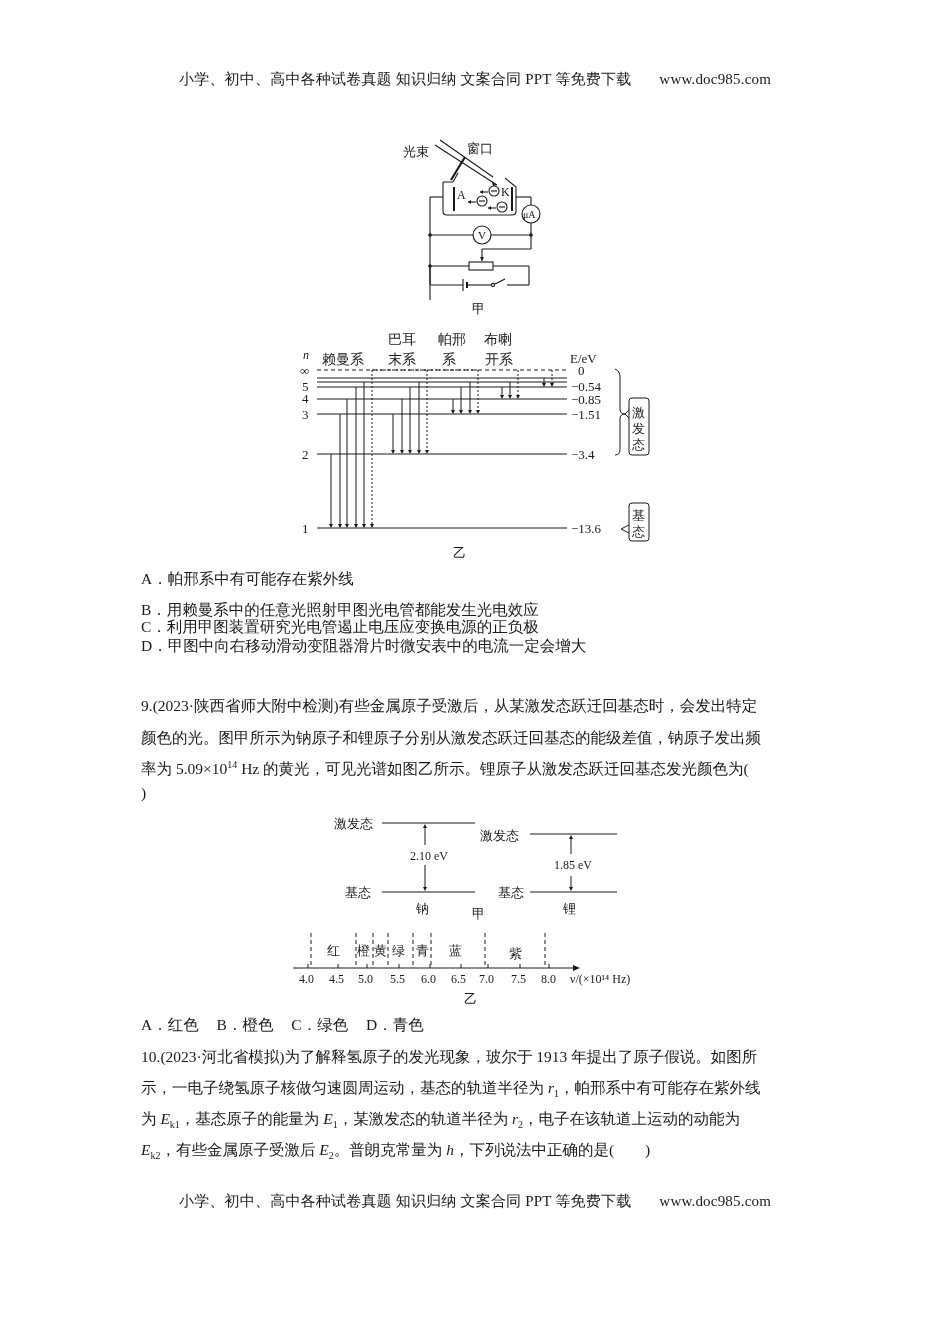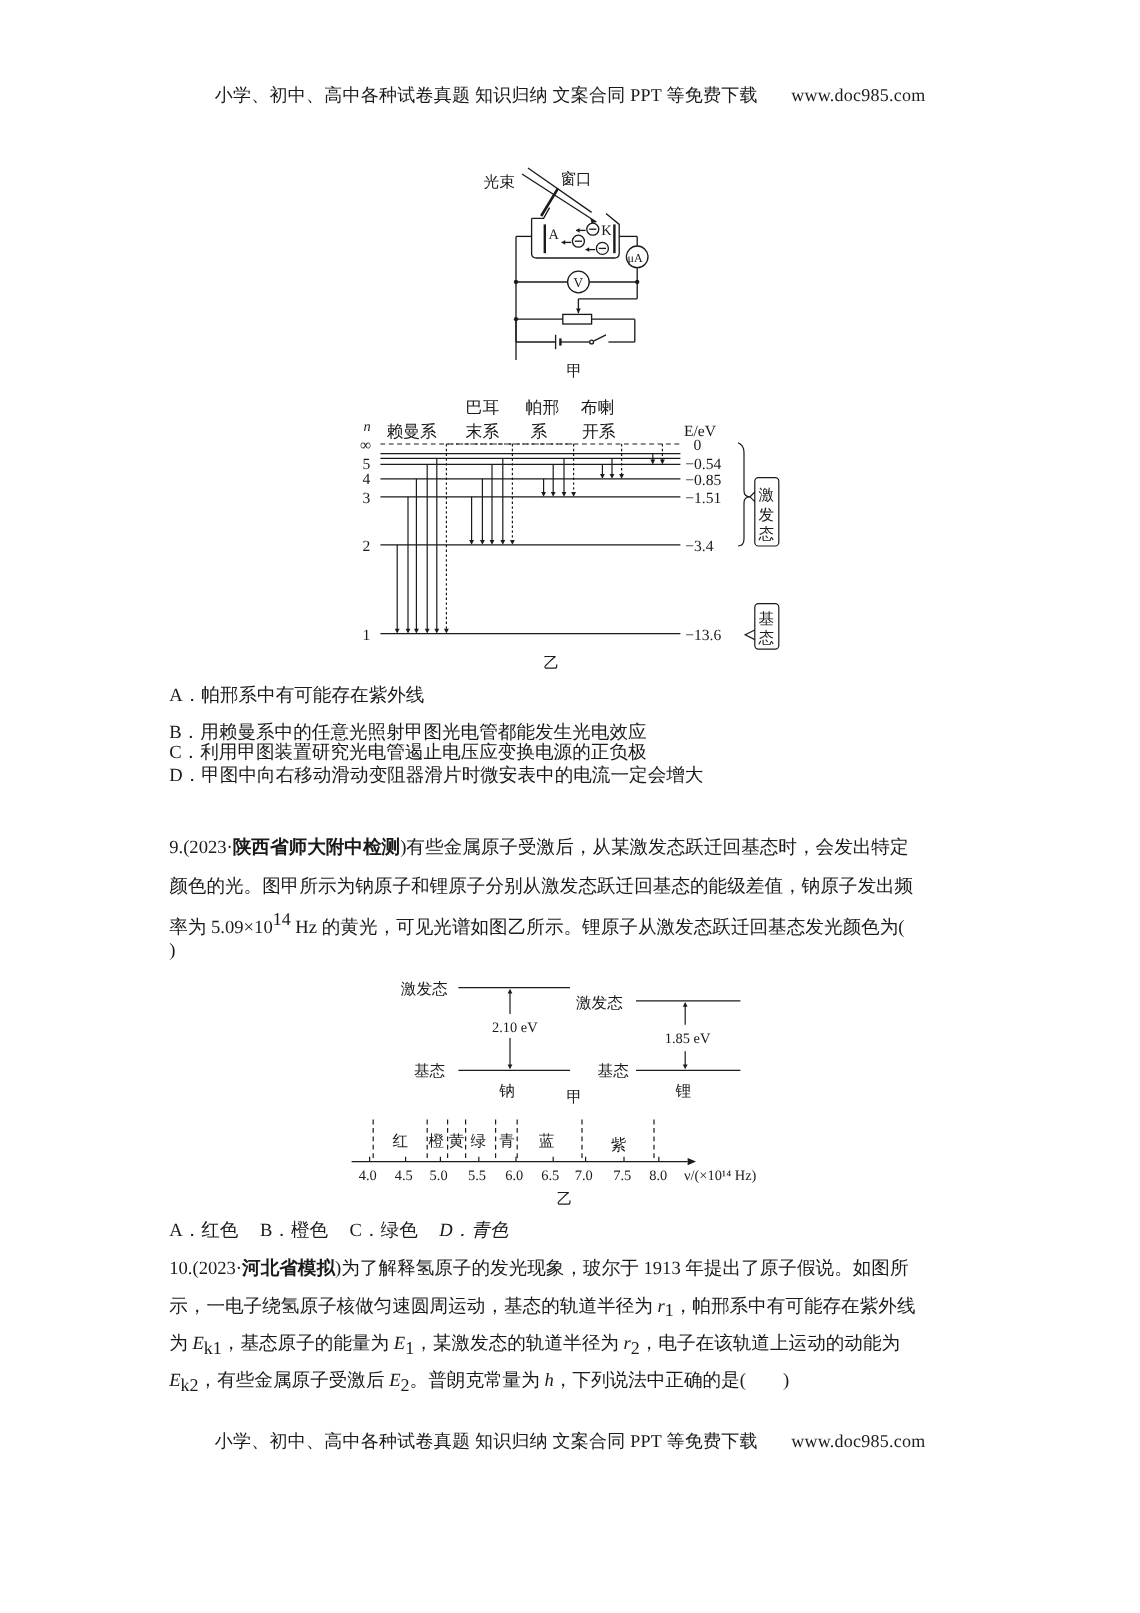--- a/index.html
+++ b/index.html
@@ -1,23 +1,23 @@
 <!DOCTYPE html>
 <html><head>
 <meta charset="utf-8">
 <style>
   html, body { margin: 0; padding: 0; background: #ffffff; }
   body { width: 950px; height: 1344px; position: relative; overflow: hidden;
          font-family: "Liberation Serif", "DejaVu Serif", serif; color: #1a1a1a; }
   .abs { position: absolute; }
   .hdr { font-size: 15px; white-space: nowrap; letter-spacing: 0.2px; margin-left: 16px; }
   .line { font-size: 15.5px; white-space: nowrap; left: 141px; }
-  .bold { font-weight: bold; }
+  .bold { font-weight: normal; }
   .em { font-style: italic; }
-  sub, sup { font-size: 15px; margin-top: 10px; }
+  sub, sup { font-size: 10px; margin-top: 10px; }
   svg text { font-family: "Liberation Serif", "DejaVu Serif", serif; fill: #1a1a1a; }
 </style>
 </head>
 <body>
 
 <div class="abs hdr" style="left:163px; top:70px;">
   <span>小学、初中、高中各种试卷真题  知识归纳  文案合同  PPT 等免费下载</span>
   <span style="margin-left:24px;">www.doc985.com</span>
 </div>
 
@@ -282,21 +282,21 @@
     <text x="256" y="58">8.0</text>
   </g>
   <text x="285" y="58" font-size="12">ν/(×10¹⁴ Hz)</text>
   <text x="179" y="78" font-size="13">乙</text>
 </svg>
 
 <div class="abs line" style="top:1015px;">
   <span>A．红色</span>
   <span style="margin-left:14px;">B．橙色</span>
   <span style="margin-left:14px;">C．绿色</span>
-  <span style="margin-left:14px;font-style:italic;">D．青色</span>
+  <span style="margin-left:14px;">D．青色</span>
 </div>
 
 <div class="abs line" style="top:1047px;">
   <span>10.</span><span>(2023·</span><span class="bold">河北省模拟</span><span>)</span><span>为了解释氢原子的发光现象，玻尔于 1913 年提出了原子假说。如图所</span>
 </div>
 <div class="abs line" style="top:1078px;">
   <span>示，一电子绕氢原子核做匀速圆周运动，基态的轨道半径为 </span><span class="em">r</span><sub>1</sub><span>，帕邢系中有可能存在紫外线</span>
 </div>
 <div class="abs line" style="top:1109px;">
   <span>为 </span><span class="em">E</span><sub>k1</sub><span>，基态原子的能量为 </span><span class="em">E</span><sub>1</sub><span>，某激发态的轨道半径为 </span><span class="em">r</span><sub>2</sub><span>，电子在该轨道上运动的动能为</span>

